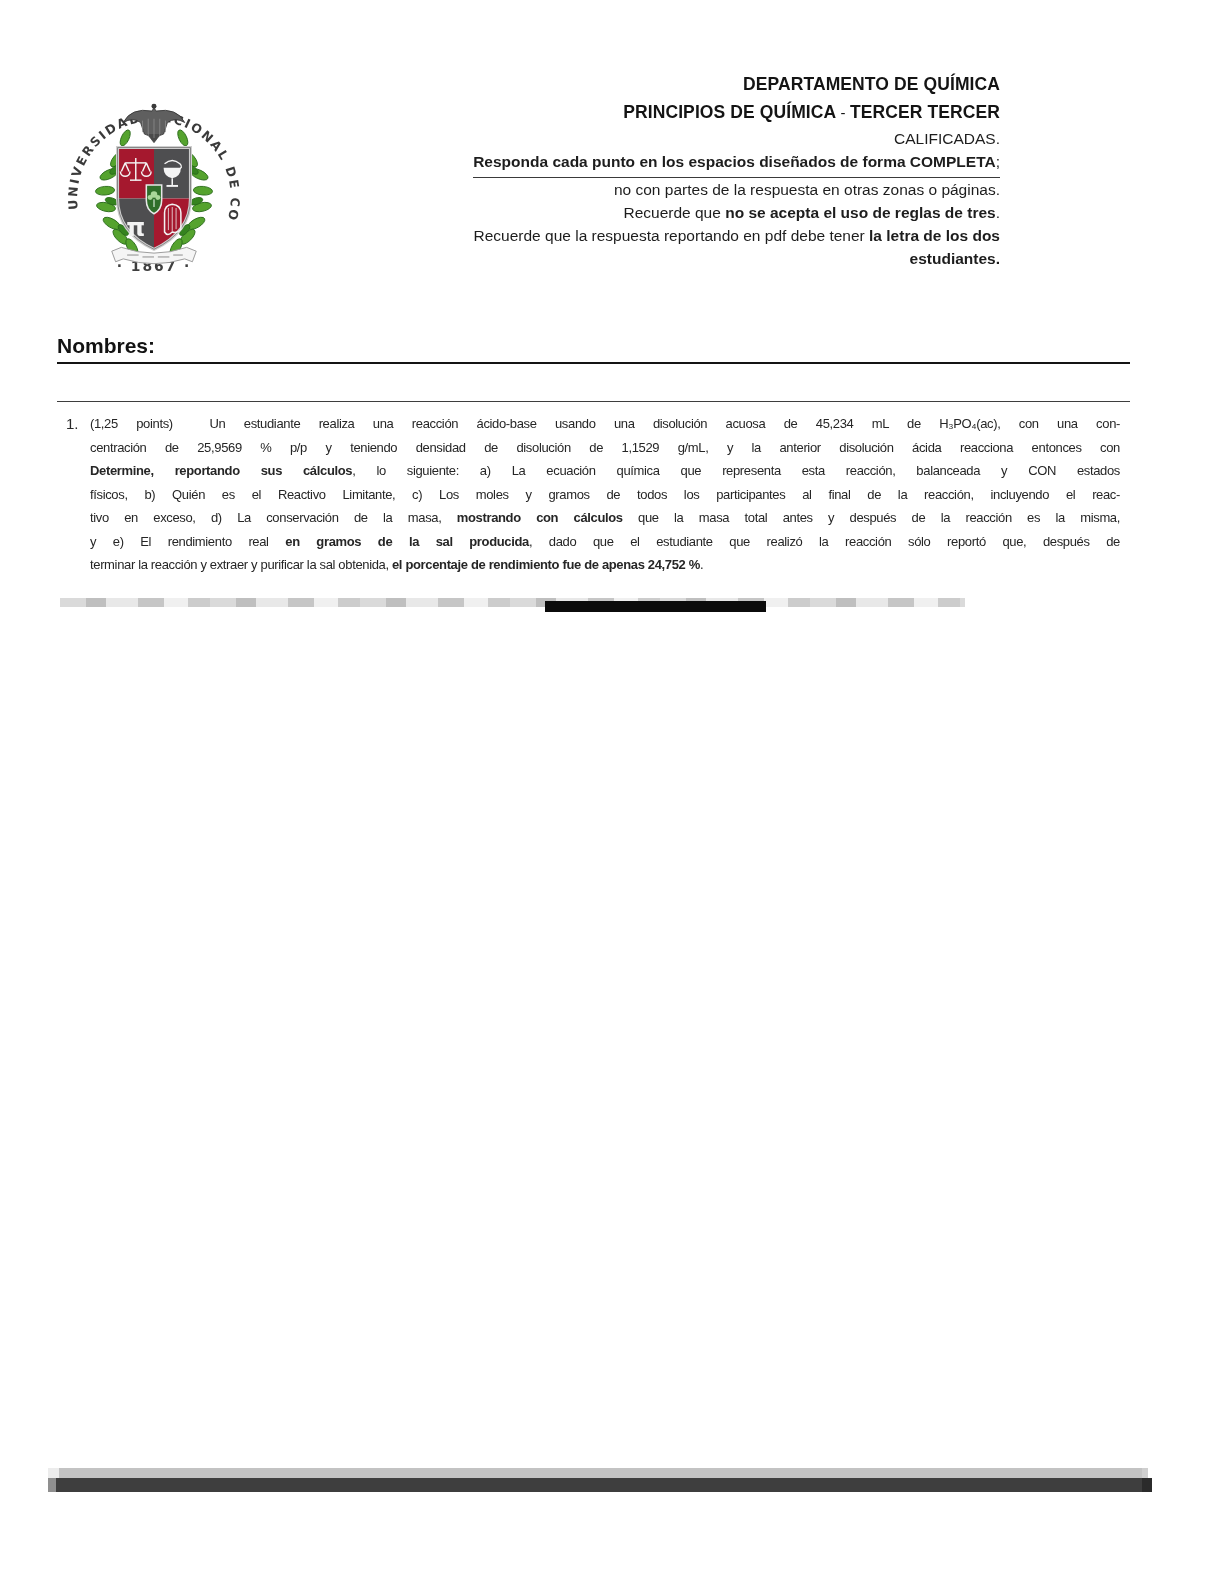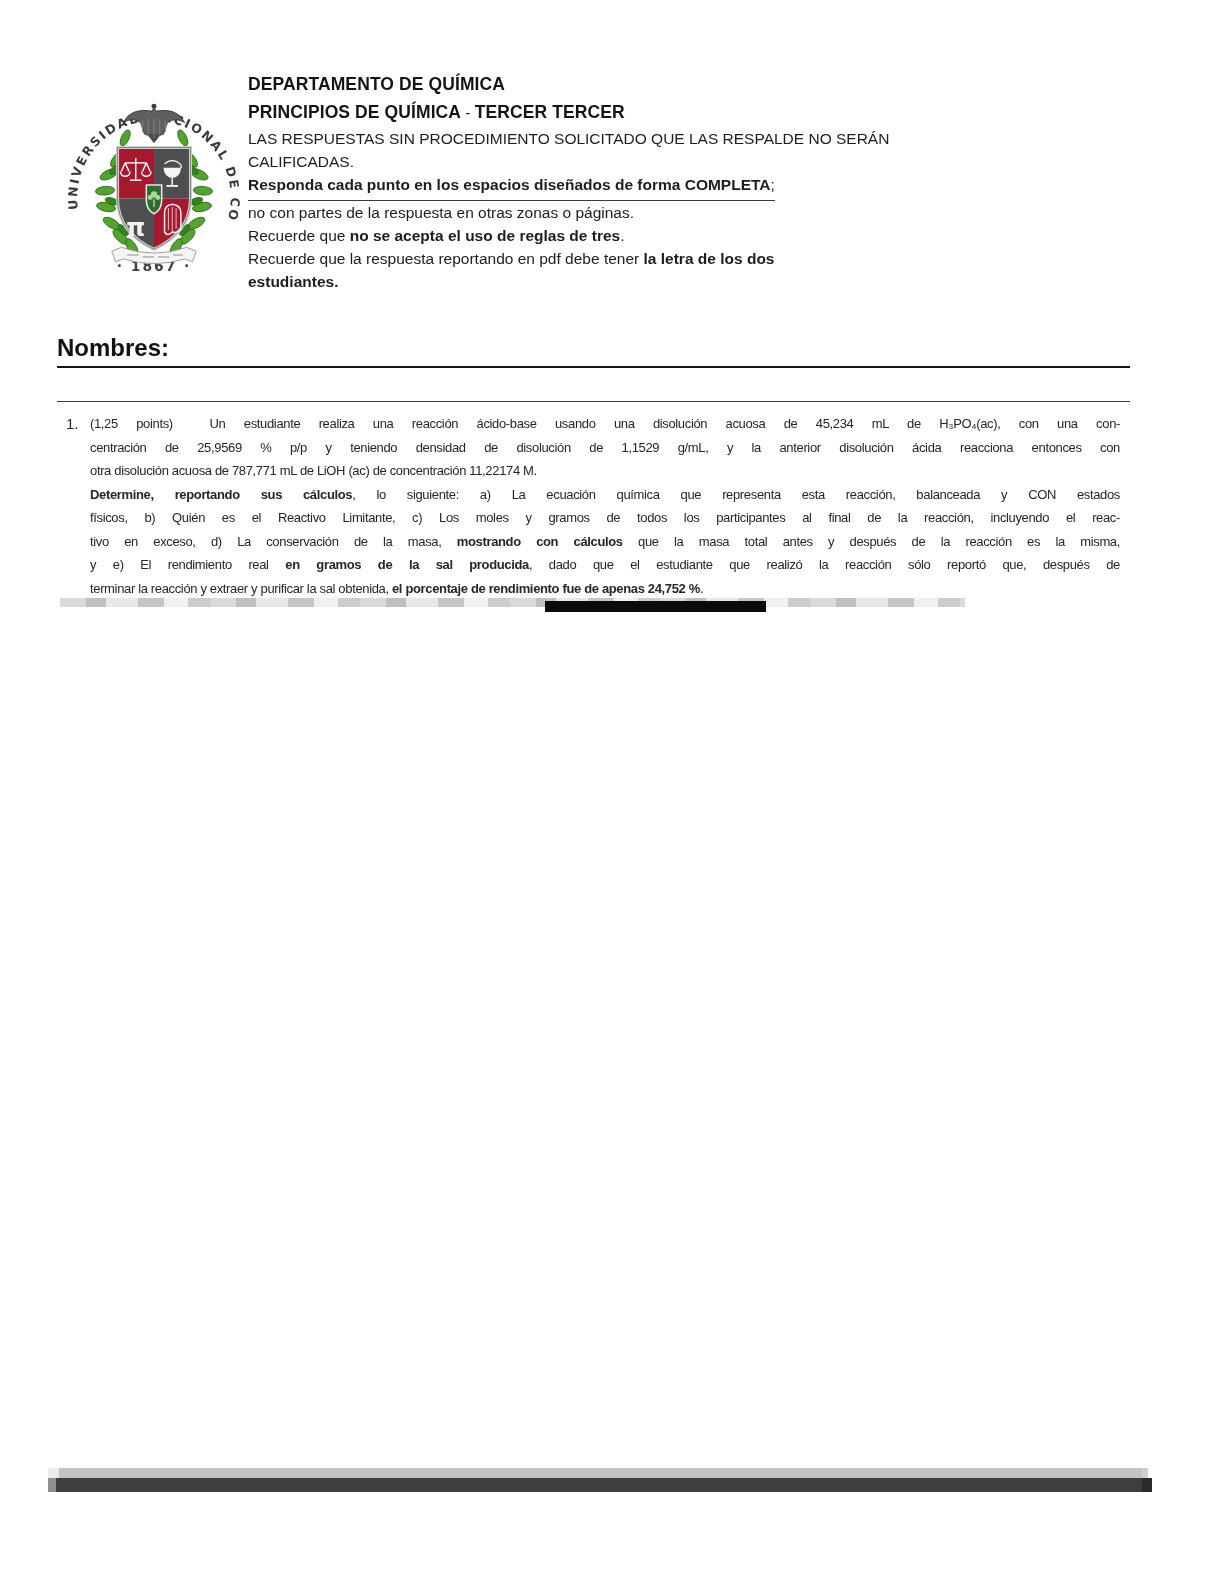--- a/index.html
+++ b/index.html
@@ -3,29 +3,29 @@
 <meta charset="utf-8">
 <style>
   html,body{margin:0;padding:0;background:#ffffff;}
   .page{
     position:relative;width:1224px;height:1584px;background:#ffffff;overflow:hidden;
     font-family:"Liberation Sans","DejaVu Sans",sans-serif;color:#232323;
   }
   
   .logo{position:absolute;left:58px;top:78px;width:192px;height:212px;}
   
-  .hdr{position:absolute;left:248px;top:70px;width:760px;text-align:left;}
+  .hdr{position:absolute;left:240px;top:70px;width:760px;text-align:right;}
   .hdr-title{font-size:17.5px;font-weight:700;color:#141414;line-height:28px;letter-spacing:.1px;}
   .hdr-title .sep{font-weight:400;font-size:15px;}
   .hdr-warn{font-size:15.5px;line-height:23px;color:#1d1d1d;}
   .hdr-bold{font-weight:700;}
   .u-line{display:inline-block;border-bottom:1.6px solid #3a3a3a;padding-bottom:4px;}
   
   .nombres{position:absolute;left:57px;top:334px;width:1073px;border-bottom:2px solid #141414;
-           padding-bottom:4px;font-size:24px;font-weight:700;color:#121212;}
+           padding-bottom:4px;font-size:21px;font-weight:700;color:#121212;}
   .rule2{position:absolute;left:57px;top:401px;width:1073px;border-top:1.8px solid #3e3e3e;}
   
   .question{position:absolute;left:57px;top:412px;width:1063px;}
   .q-row{display:flex;align-items:flex-start;}
   .q-num{width:33px;padding-left:9px;box-sizing:border-box;font-size:15px;line-height:23.5px;color:#2a2a2a;}
   .q-body{width:1030px;font-size:13px;line-height:23.5px;letter-spacing:-0.35px;color:#262626;}
   .qline{white-space:normal;}
   .jl{text-align:justify;text-align-last:justify;height:23.5px;overflow:hidden;}
   .nl{text-align:left;height:23.5px;overflow:hidden;}
   .b{font-weight:700;}
@@ -137,40 +137,38 @@
       <g>
         <path d="M56 180 L66 176 Q100 188 134 176 L144 180 L140 191 L132 188 Q100 198 68 188 L60 191 Z" fill="#f5f5f5" stroke="#9a9a9a" stroke-width="1"></path>
         <path d="M72 184 H84 M88 186 H100 M104 186 H116 M120 184 H130" stroke="#8a8a8a" stroke-width="1" fill="none"></path>
       </g>
     </svg>
   </div>
 
   <div class="hdr">
     <div class="hdr-title">DEPARTAMENTO DE QUÍMICA</div>
     <div class="hdr-title"><span>PRINCIPIOS DE QUÍMICA</span><span class="sep"> - </span><span>TERCER TERCER</span></div>
-    <div class="hdr-warn">LAS RESPUESTAS SIN PROCEDIMIENTO SOLICITADO QUE LAS RESPALDE NO SERÁN</div>
     <div class="hdr-warn">CALIFICADAS.</div>
     <div class="hdr-warn"><span class="u-line"><span class="hdr-bold">Responda cada punto en los espacios diseñados de forma COMPLETA</span><span>;</span></span></div>
     <div class="hdr-warn">no con partes de la respuesta en otras zonas o páginas.</div>
     <div class="hdr-warn"><span>Recuerde que </span><span class="hdr-bold">no se acepta el uso de reglas de tres</span><span>.</span></div>
     <div class="hdr-warn"><span>Recuerde que la respuesta reportando en pdf debe tener </span><span class="hdr-bold">la letra de los dos</span><br><span class="hdr-bold">estudiantes.</span></div>
   </div>
 
   <div class="nombres">
     <span>Nombres:</span>
   </div>
   <div class="rule2"></div>
 
   <div class="question">
     <div class="q-row">
       <div class="q-num">1.</div>
       <div class="q-body">
         <div class="qline jl"><span>(1,25 points)&nbsp; Un estudiante realiza una reacción ácido-base usando una disolución acuosa de 45,234 mL de H₃PO₄(ac), con una con-</span></div>
         <div class="qline jl"><span>centración de 25,9569 % p/p y teniendo densidad de disolución de 1,1529 g/mL, y la anterior disolución ácida reacciona entonces con</span></div>
-        <div class="qline nl"><span>otra disolución acuosa de 787,771 mL de LiOH (ac) de concentración 11,22174 M.</span></div>
         <div class="qline jl"><span class="b">Determine, reportando sus cálculos</span><span>, lo siguiente: a) La ecuación química que representa esta reacción, balanceada y CON estados</span></div>
         <div class="qline jl"><span>físicos, b) Quién es el Reactivo Limitante, c) Los moles y gramos de todos los participantes al final de la reacción, incluyendo el reac-</span></div>
         <div class="qline jl"><span>tivo en exceso, d) La conservación de la masa, </span><span class="b">mostrando con cálculos</span><span> que la masa total antes y después de la reacción es la misma,</span></div>
         <div class="qline jl"><span>y e) El rendimiento real </span><span class="b">en gramos de la sal producida</span><span>, dado que el estudiante que realizó la reacción sólo reportó que, después de</span></div>
         <div class="clip8">
           <div class="qline nl"><span>terminar la reacción y extraer y purificar la sal obtenida, </span><span class="b">el porcentaje de rendimiento fue de apenas 24,752 %</span><span>.</span></div>
         </div>
       </div>
     </div>
   </div>

